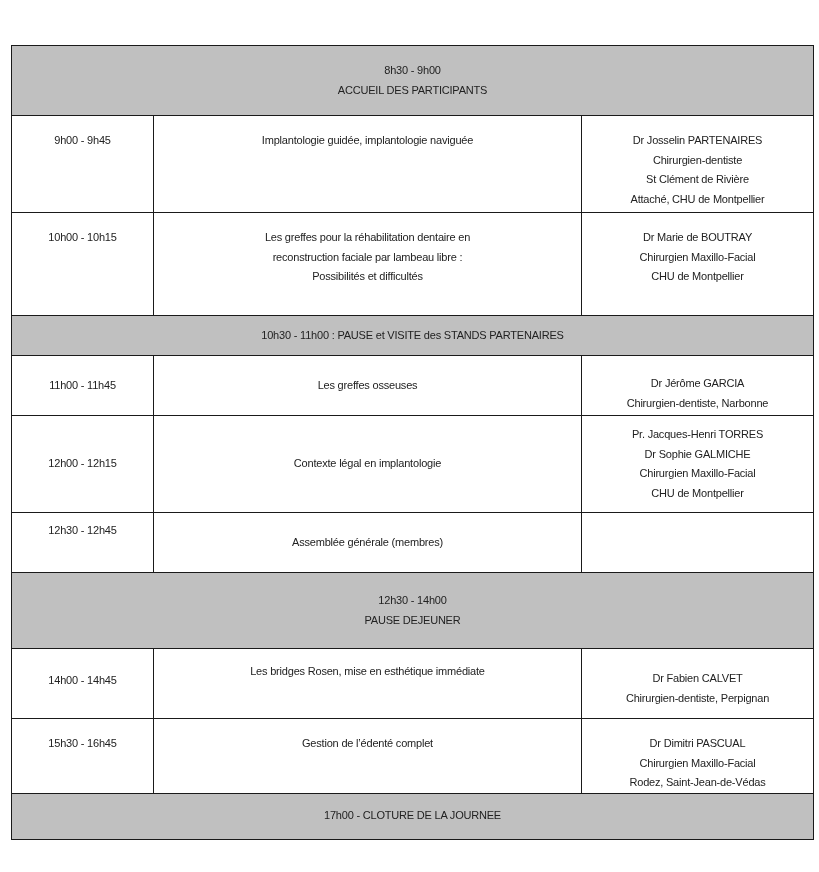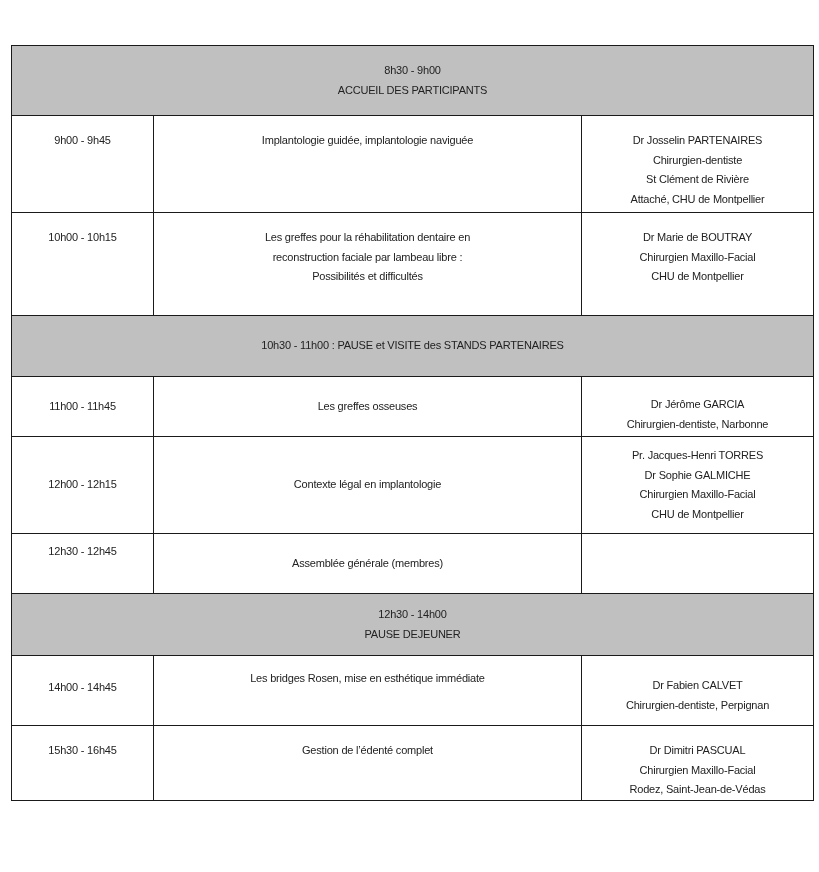--- a/index.html
+++ b/index.html
@@ -64,21 +64,21 @@
         <span class="line">reconstruction faciale par lambeau libre :</span>
         <span class="line">Possibilités et difficultés</span>
       </td>
       <td class="speaker pad">
         <span class="line">Dr Marie de BOUTRAY</span>
         <span class="line">Chirurgien Maxillo-Facial</span>
         <span class="line">CHU de Montpellier</span>
       </td>
     </tr>
 
-    <tr style="height:61px">
+    <tr style="height:40px">
       <td class="band" colspan="3">10h30 - 11h00 : PAUSE et VISITE des STANDS PARTENAIRES</td>
     </tr>
 
     <tr style="height:60px">
       <td class="time" style="vertical-align:middle">11h00 - 11h45</td>
       <td class="topic" style="vertical-align:middle">
           <span class="line">Les greffes osseuses</span>
         </td>
       <td class="speaker" style="vertical-align:bottom;padding-bottom:2px">
         <span class="line">Dr Jérôme GARCIA</span>
@@ -100,21 +100,21 @@
     </tr>
 
     <tr style="height:60px">
       <td class="time" style="vertical-align:middle;padding-bottom:24px">12h30 - 12h45</td>
       <td class="topic" style="vertical-align:middle">
           <span class="line">Assemblée générale (membres)</span>
         </td>
       <td class="speaker"></td>
     </tr>
 
-    <tr style="height:62px">
+    <tr style="height:76px">
       <td class="band" colspan="3">
         <span class="line">12h30 - 14h00</span>
         <span class="line">PAUSE DEJEUNER</span>
       </td>
     </tr>
 
     <tr style="height:70px">
       <td class="time" style="vertical-align:middle;padding-bottom:6px">14h00 - 14h45</td>
       <td class="topic" style="vertical-align:middle;padding-bottom:23px">
           <span class="line">Les bridges Rosen, mise en esthétique immédiate</span>
@@ -131,14 +131,17 @@
       <td class="topic pad" style="padding-top:20px">
           <span class="line">Gestion de l’édenté complet</span>
         </td>
       <td class="speaker pad" style="padding-top:20px">
         <span class="line">Dr Dimitri PASCUAL</span>
         <span class="line">Chirurgien Maxillo-Facial</span>
         <span class="line">Rodez, Saint-Jean-de-Védas</span>
       </td>
     </tr>
 
+    <tr style="height:46px">
+      <td class="band" colspan="3">17h00 - CLOTURE DE LA JOURNEE</td>
+    </tr>
   </tbody>
 </table>
 
 </body></html>

